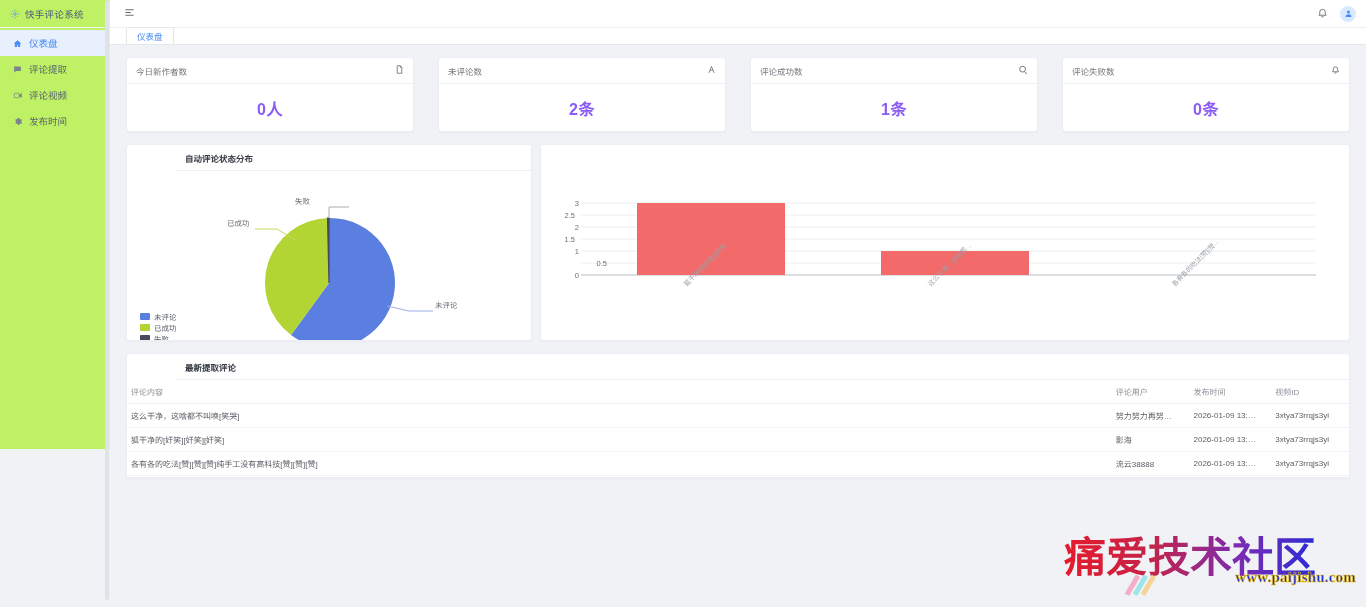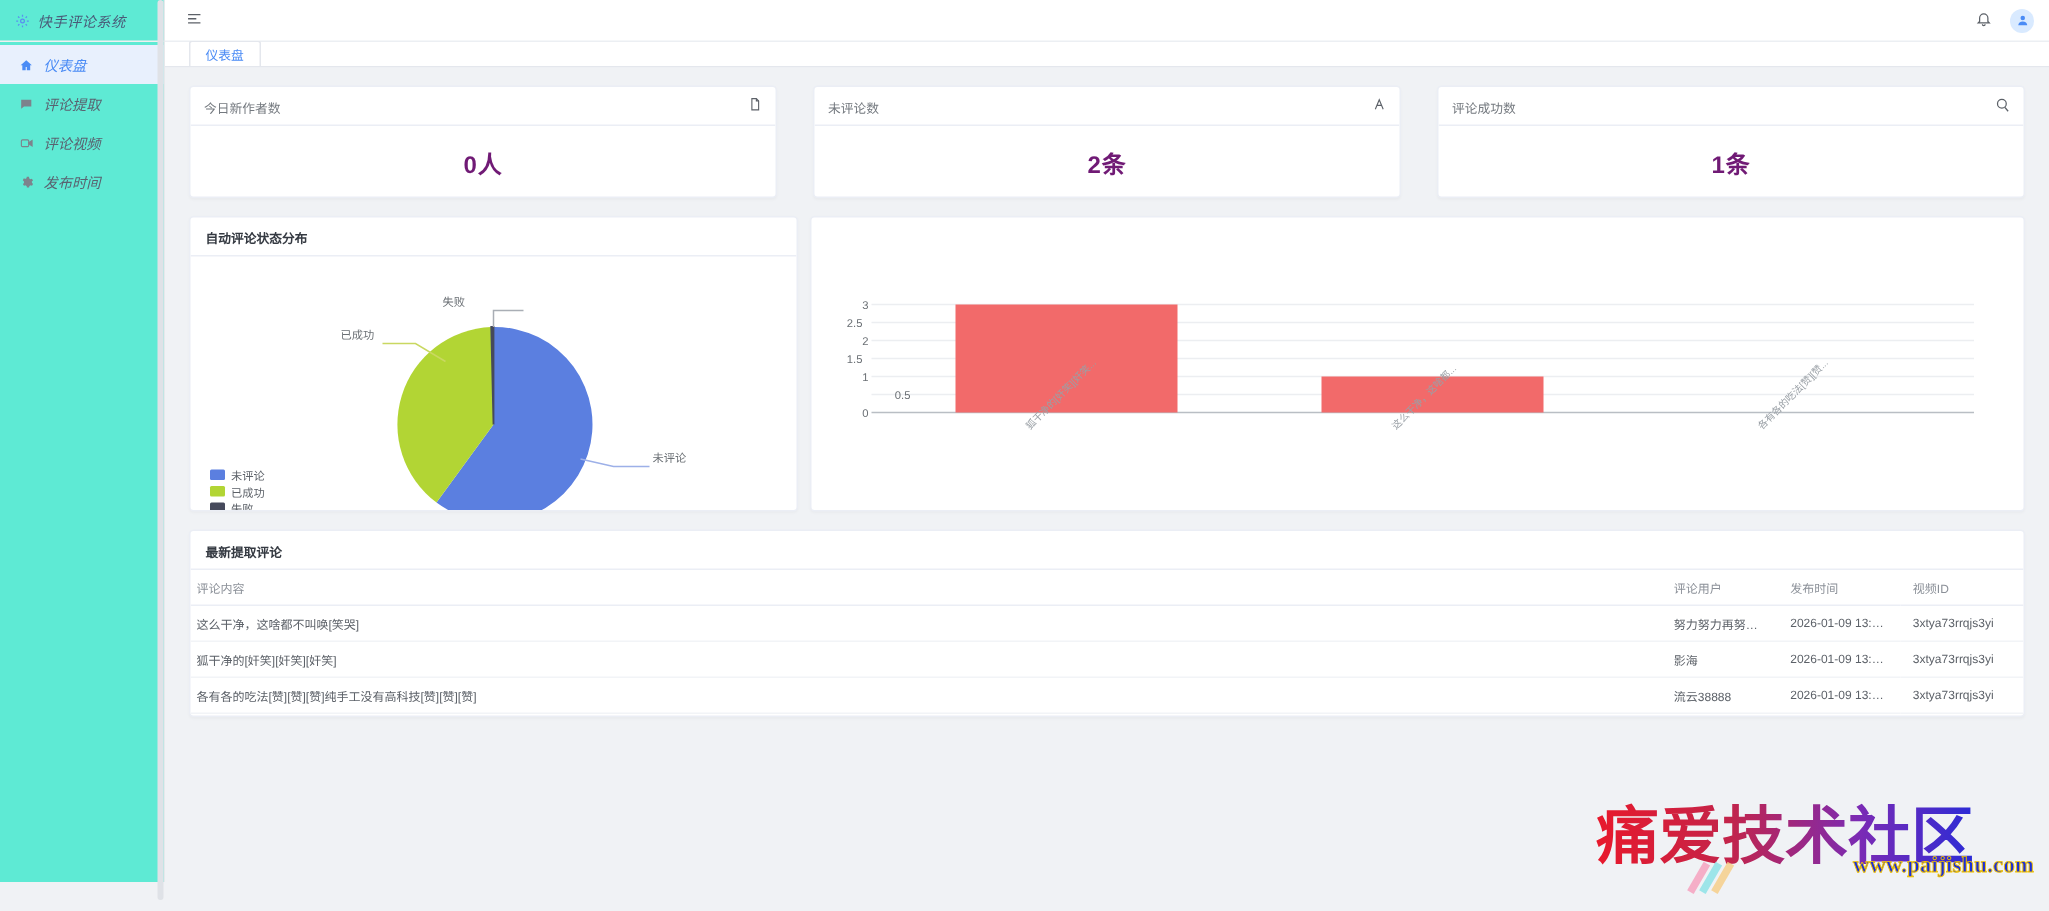--- a/index.html
+++ b/index.html
@@ -9,26 +9,25 @@
     overflow: hidden;
     background: #f0f2f5;
     font-family: "Liberation Sans", "DejaVu Sans", sans-serif;
     font-size: 12px;
     color: #303133;
   }
   .app { display: flex; width: 1366px; height: 607px; position: relative; }
 
   
   .sidebar {
-    width: 110px; height: 588px;
-    background: #5eead4;
+    width: 110px; height: 449px;
+    background: #bef264;
     border-right: 1px solid #e6e8eb;
     flex: 0 0 110px;
     position: relative;
-    font-style: italic;
   }
   .brand {
     height: 28px;
     display: flex; align-items: center; gap: 5px;
     padding-left: 10px;
     border-bottom: 1px solid #f0f0f0;
   }
   .brand-icon { color: #5a8ef0; font-size: 10px; line-height: 1; display:flex; }
   .brand-text { font-size: 9.5px; color: #4a5a78; letter-spacing: .3px; }
   .menu { padding-top: 2px; }
@@ -90,32 +89,32 @@
     box-shadow: 0 1px 2px rgba(0,0,0,.03);
     overflow: hidden;
   }
   .stat-head {
     height: 26px; display: flex; align-items: center; justify-content: space-between;
     padding: 0 9px; border-bottom: 1px solid #ebeef5;
   }
   .stat-title { font-size: 8.5px; color: #74797f; }
   .stat-icon { font-size: 9px; color: #5c6168; }
   .stat-body { height: 47px; display: flex; align-items: center; justify-content: center; }
-  .stat-value { font-size: 16px; color: #701a75; font-weight: 600; letter-spacing: .5px; }
+  .stat-value { font-size: 16px; color: #8b5cf6; font-weight: 600; letter-spacing: .5px; }
 
   
   .panel-row { display: flex; gap: 8px; margin-top: 12px; }
   .panel {
     background: #fff; border: 1px solid #ebeef5; border-radius: 3px;
     box-shadow: 0 1px 2px rgba(0,0,0,.03); overflow: hidden;
   }
   .panel-head {
     height: 26px; display: flex; align-items: center;
     padding: 0 10px; border-bottom: 1px solid #ebeef5;
-    font-size: 8.5px; font-weight: 700; color: #353a42;
+    font-size: 8.5px; font-weight: 700; color: #353a42; margin-left: 48px;
   }
   .panel-pie { width: 406px; flex: 0 0 406px; height: 197px; }
   .panel-bar { flex: 1; height: 197px; }
   .panel-body { position: relative; height: 170px; }
 
   
   .pie-wrap { position: absolute; inset: 0; }
   .pie-legend { position: absolute; left: 13px; top: 140px; }
   .legend-row { display: flex; align-items: center; gap: 4px; height: 11px; }
   .legend-swatch { width: 10px; height: 7px; border-radius: 1px; }
@@ -282,20 +281,33 @@
                   <circle cx="11" cy="10" r="7"></circle>
                   <path d="M16 16l5 6"></path>
                 </svg>
             </span>
           </div>
           <div class="stat-body">
             <span class="stat-value">1条</span>
           </div>
         </div>
 
+        <div class="stat-card">
+          <div class="stat-head">
+            <span class="stat-title">评论失败数</span>
+            <span class="stat-icon">
+              <svg width="9" height="9" viewBox="0 0 24 24" fill="none" stroke="currentColor" stroke-width="2">
+                  <path d="M18 16v-5a6 6 0 10-12 0v5l-2 2h16zM10 20a2 2 0 004 0"></path>
+                </svg>
+            </span>
+          </div>
+          <div class="stat-body">
+            <span class="stat-value">0条</span>
+          </div>
+        </div>
 
       </div>
 
       <div class="panel-row">
 
         <section class="panel panel-pie">
           <div class="panel-head">自动评论状态分布</div>
           <div class="panel-body">
             <div class="pie-wrap">
               <svg width="406" height="170" viewBox="0 0 406 170">

